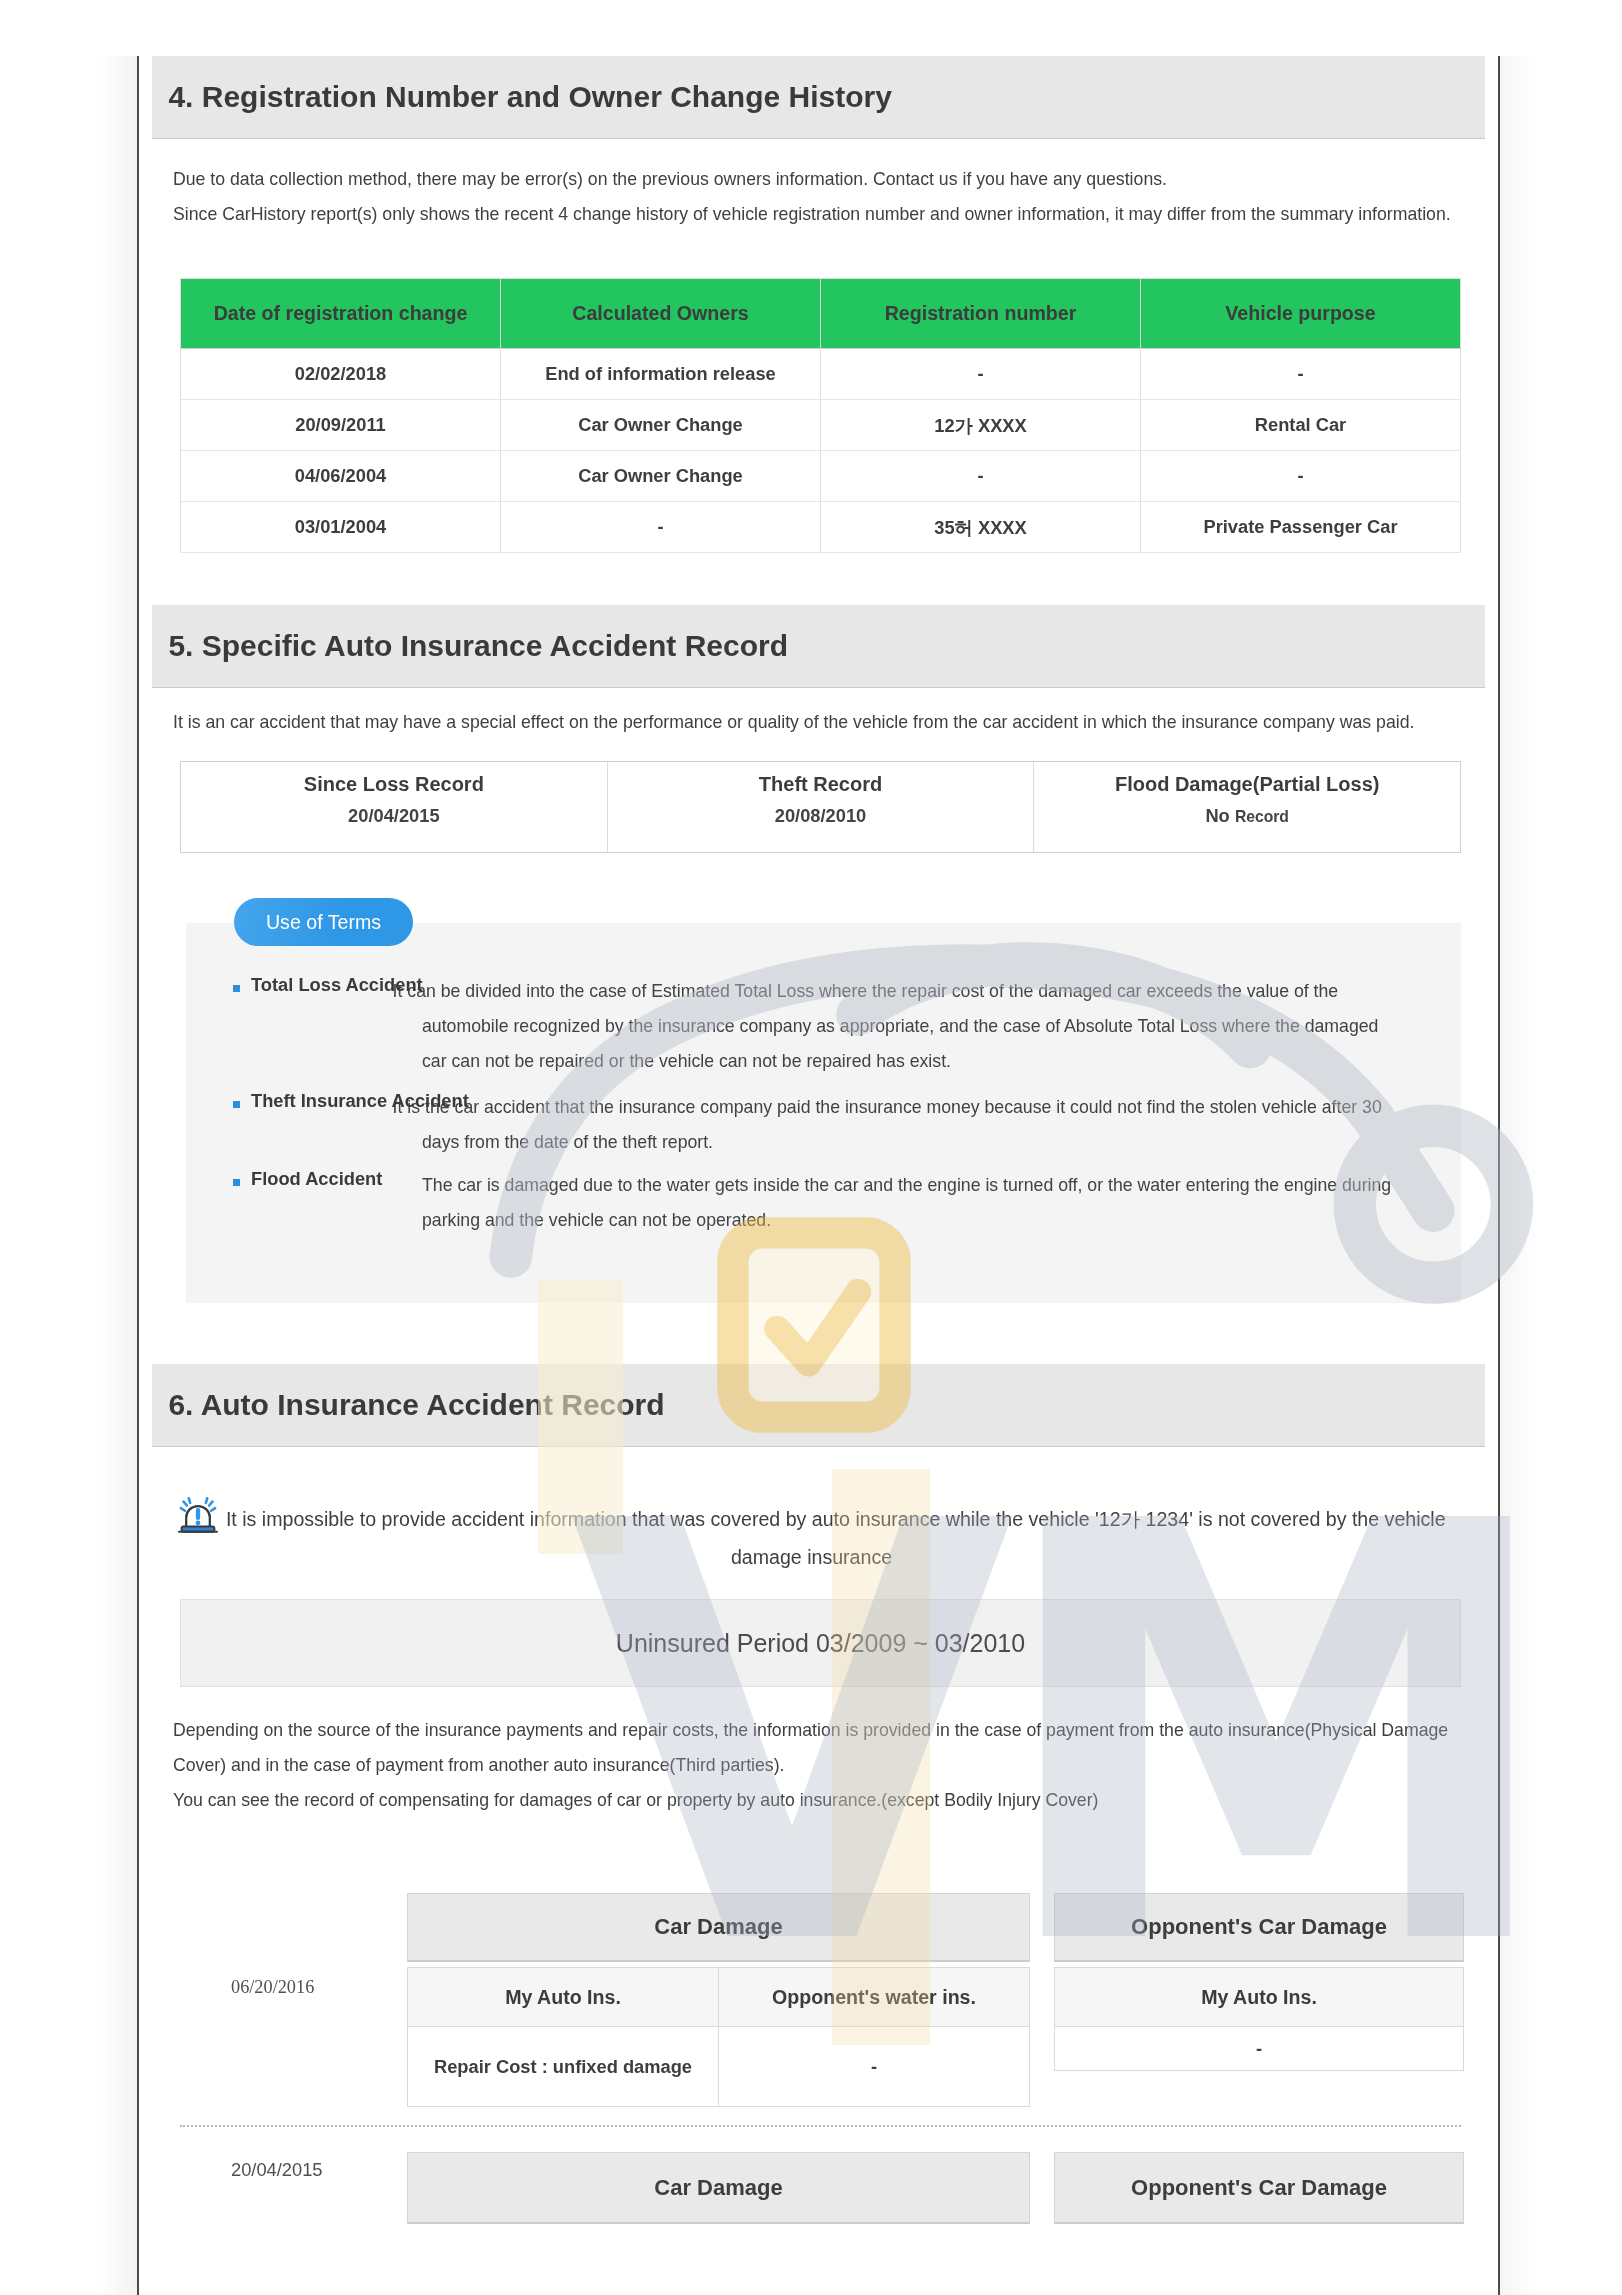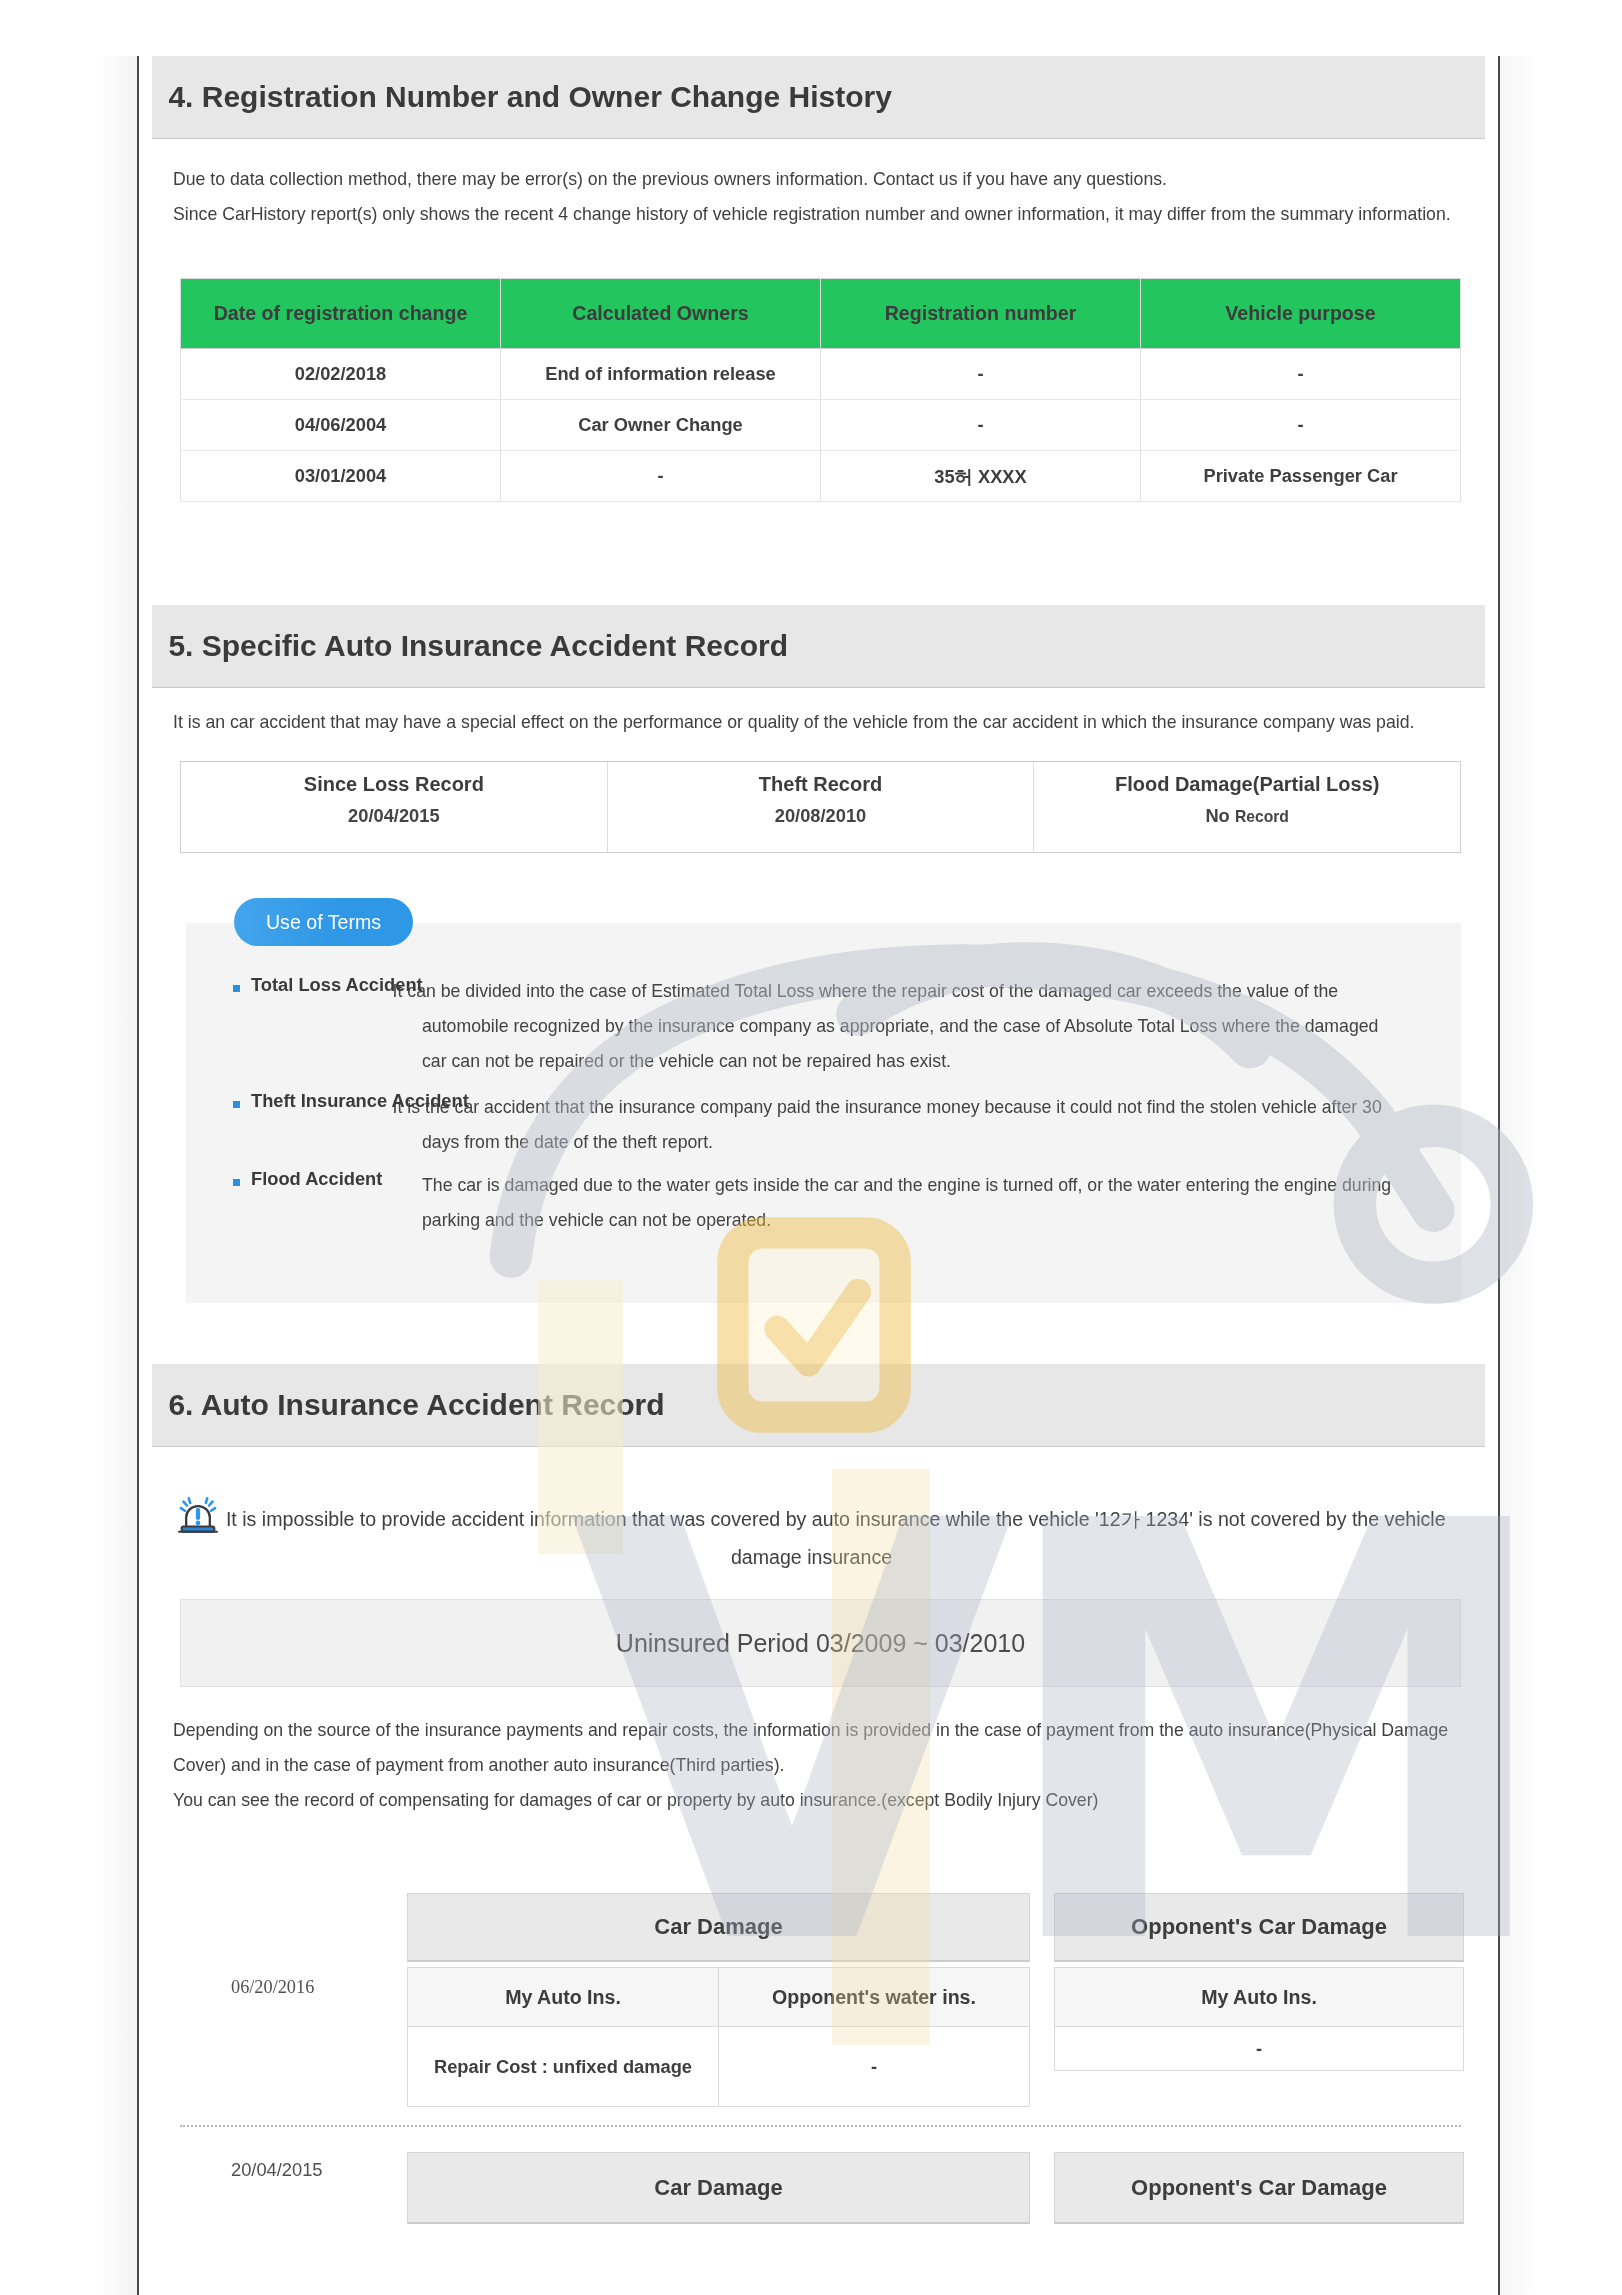--- a/index.html
+++ b/index.html
@@ -143,20 +143,26 @@
         <th>Registration number</th>
         <th>Vehicle purpose</th>
       </tr>
     </thead>
     <tbody>
       <tr>
         <td>02/02/2018</td>
         <td>End of information release</td>
         <td>-</td>
         <td>-</td>
+      </tr>
+      <tr>
+        <td>20/09/2011</td>
+        <td>Car Owner Change</td>
+        <td>12가 XXXX</td>
+        <td>Rental Car</td>
       </tr>
       <tr>
         <td>04/06/2004</td>
         <td>Car Owner Change</td>
         <td>-</td>
         <td>-</td>
       </tr>
       <tr>
         <td>03/01/2004</td>
         <td>-</td>

